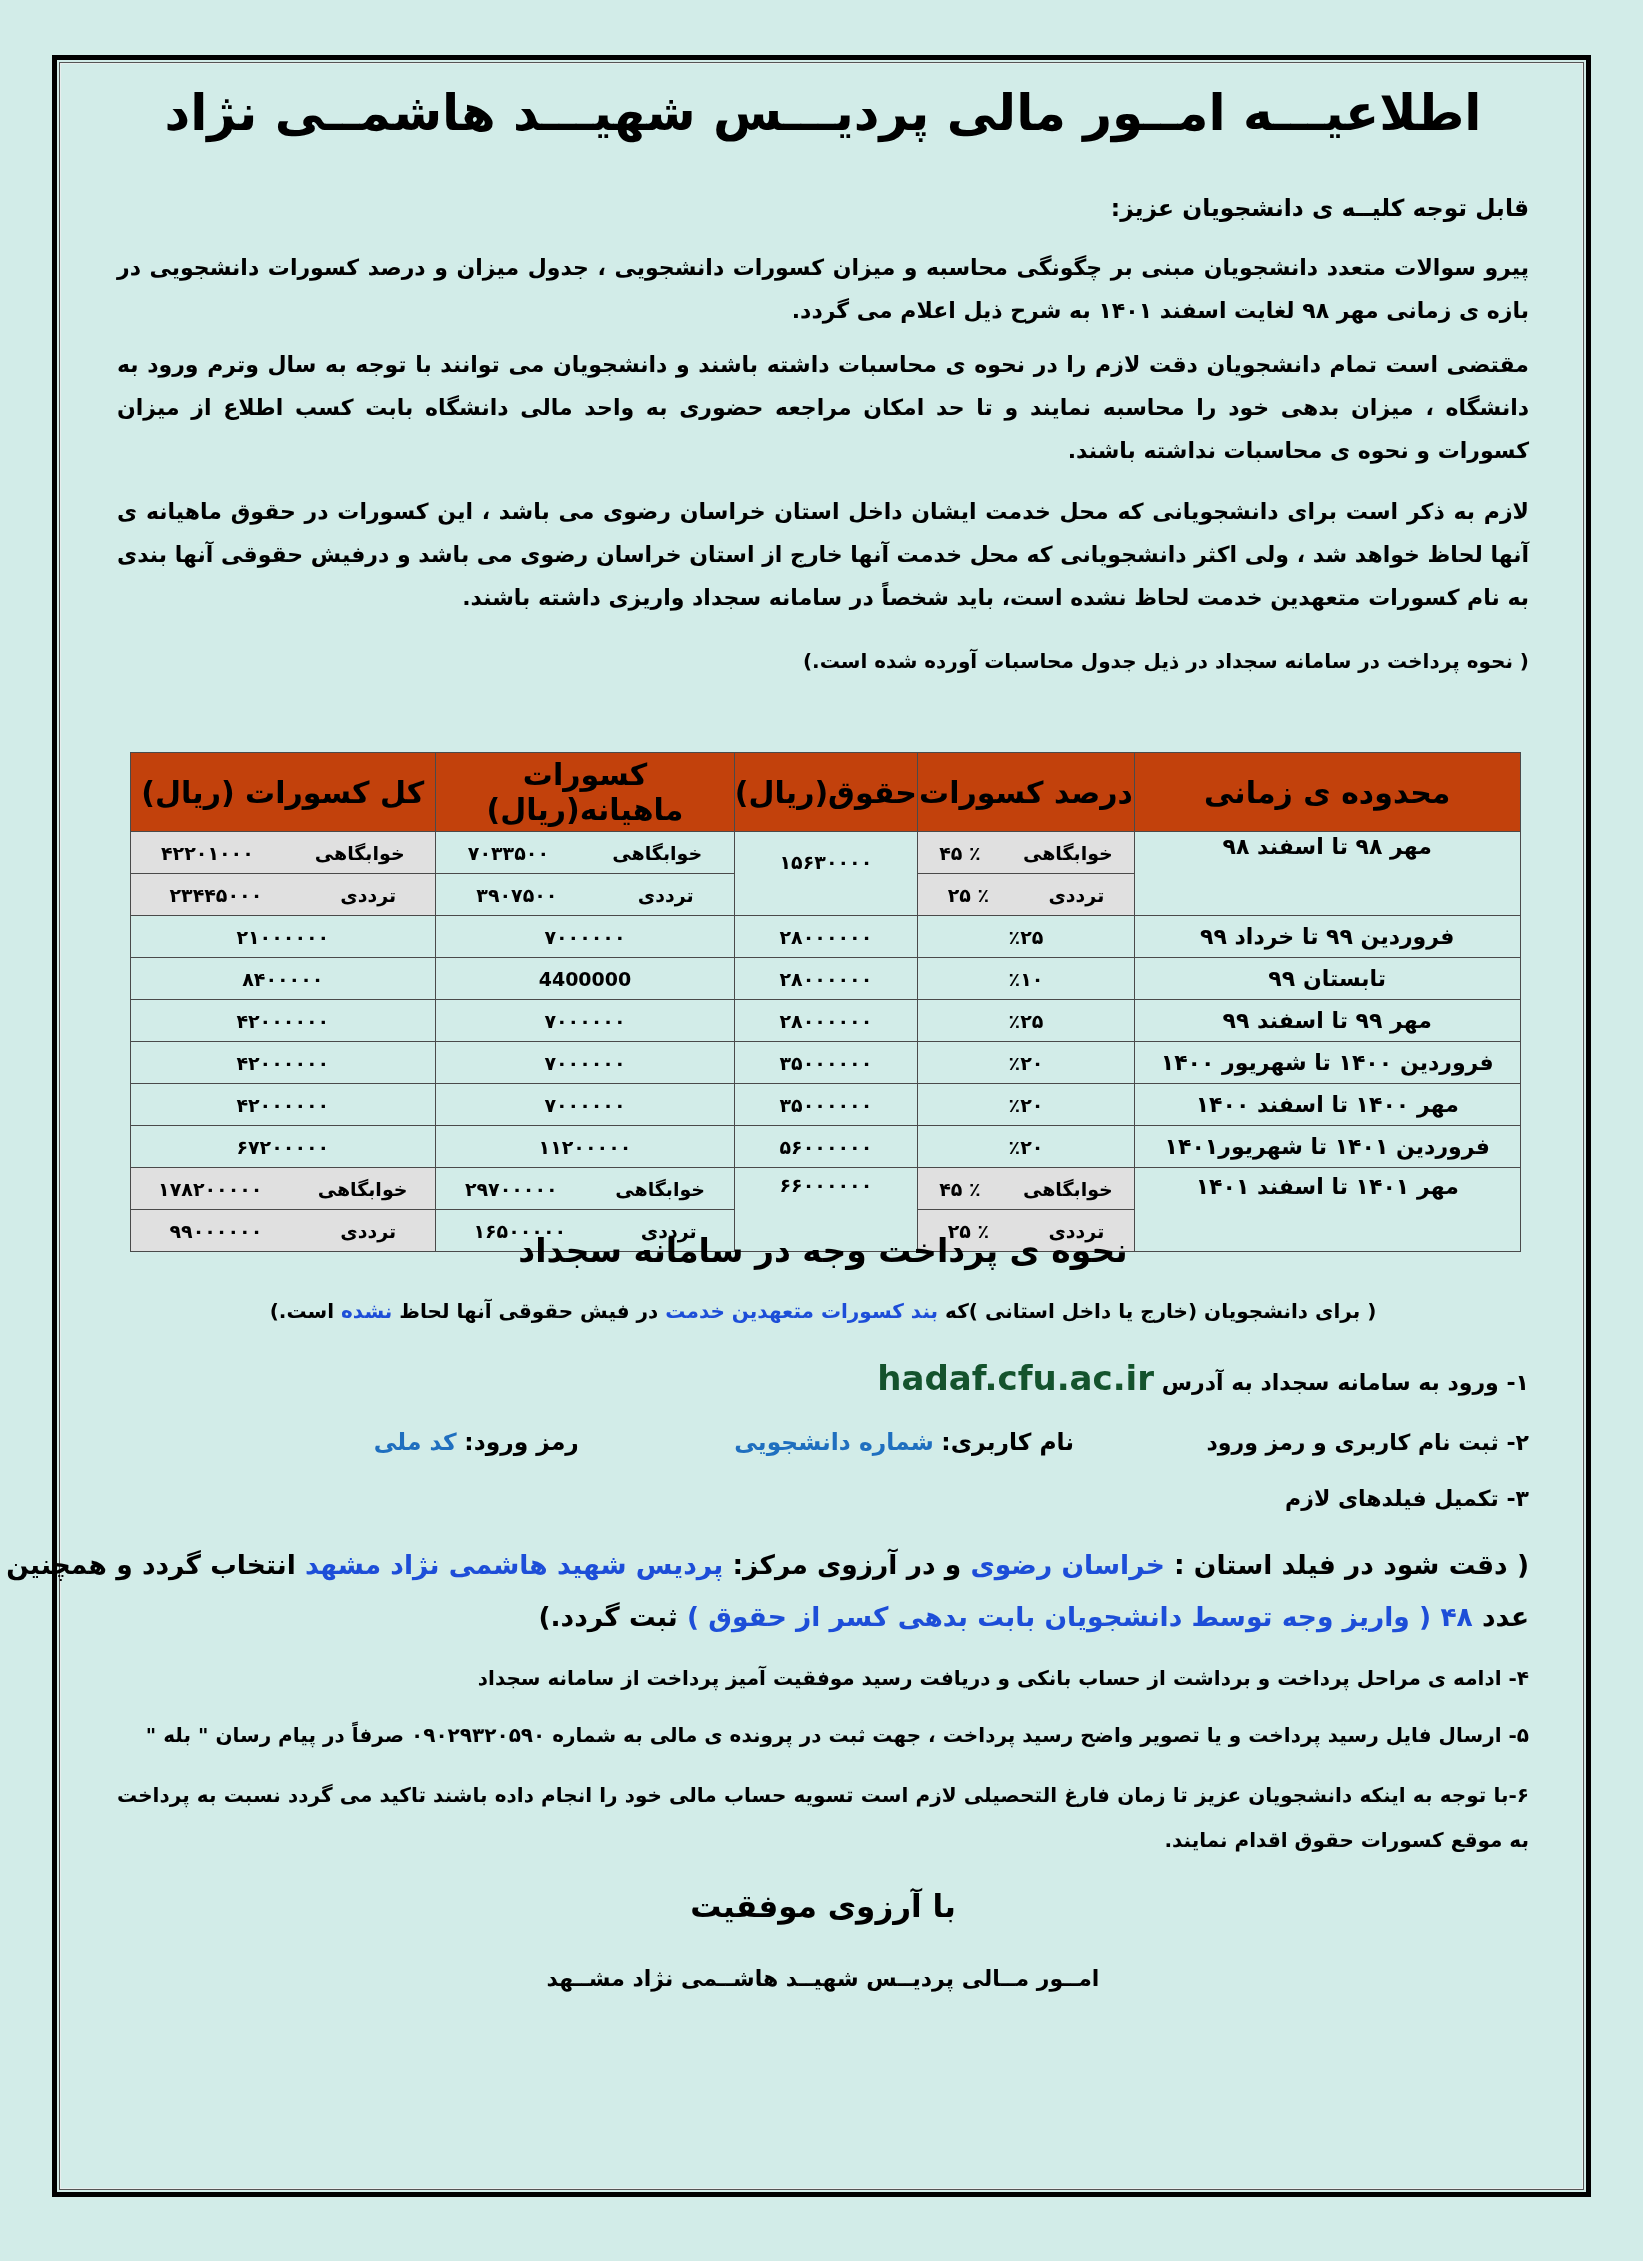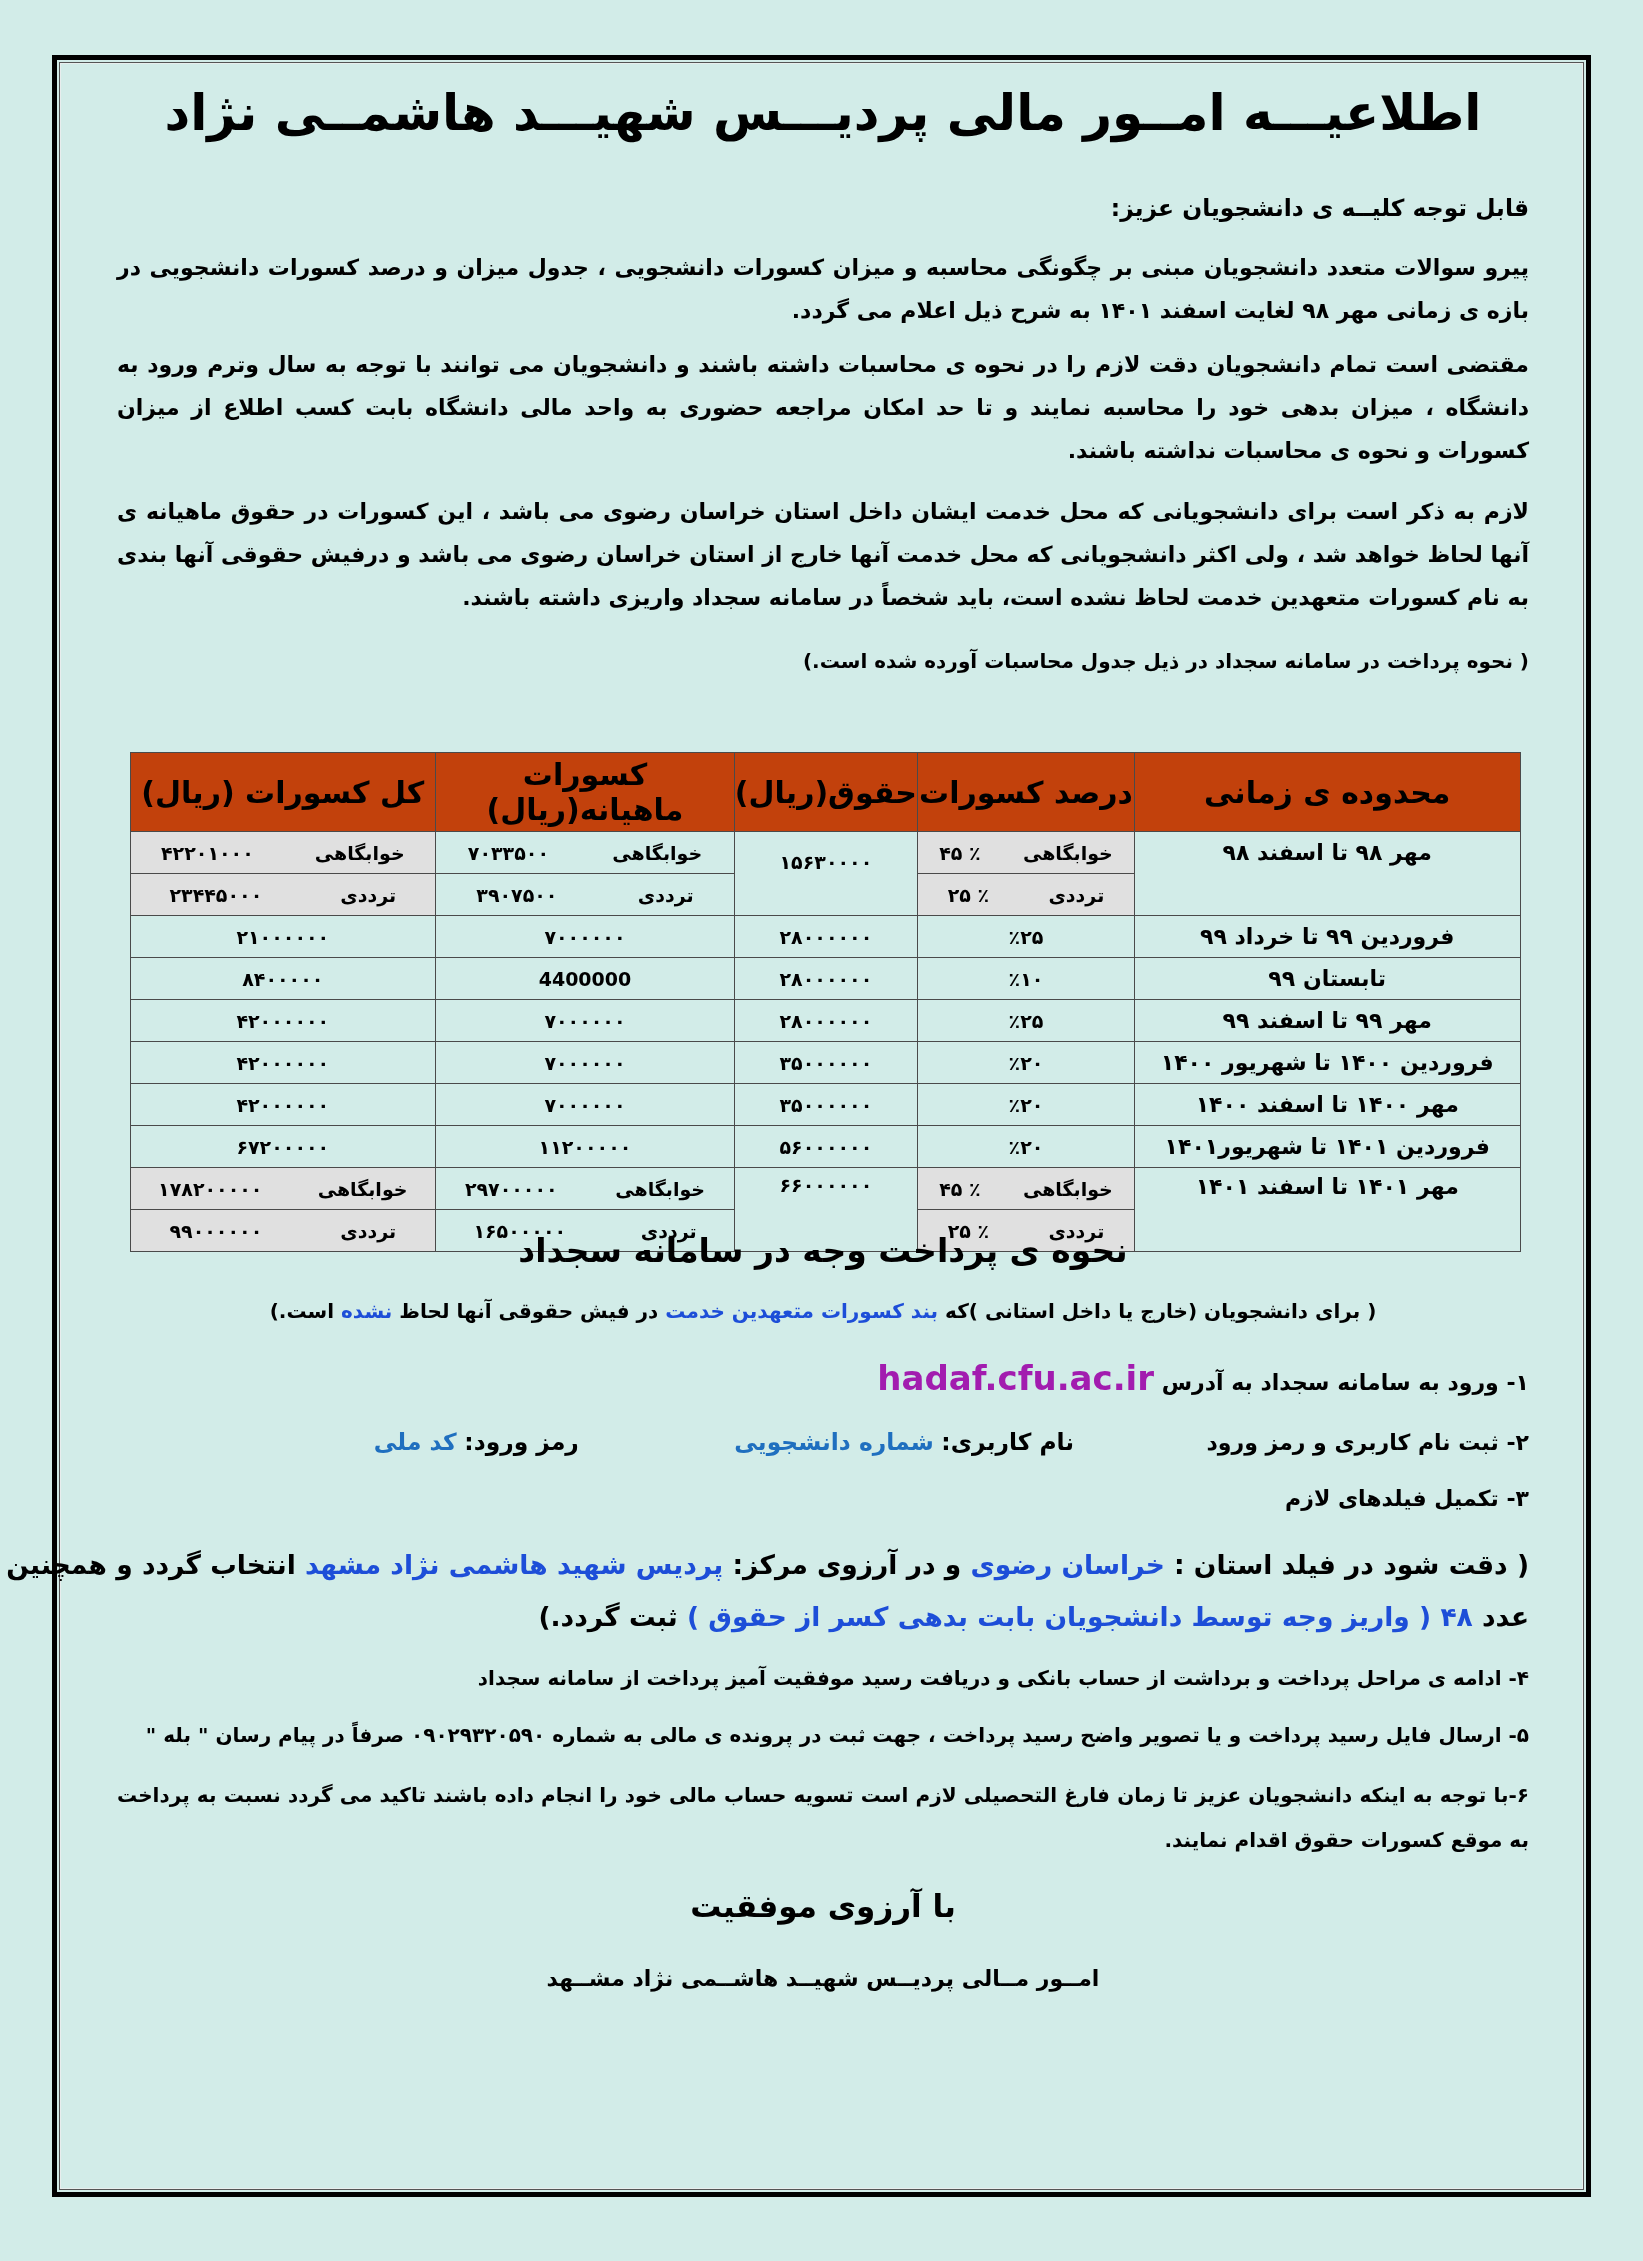--- a/index.html
+++ b/index.html
@@ -29,21 +29,21 @@
   table.fees th, table.fees td { border:1.6px solid #4a4a4a; text-align:center; padding:0; }
   table.fees th { background:#c2410c; height:78px; font-size:30px; }
   table.fees td { height:41px; background:#d2ece8; }
   table.fees td.sub { background:#e0e0e0; height:41px; }
   table.fees td.range { font-size:22px; }
   .subcell { display:flex; justify-content:space-around; align-items:center; }
   .red { color:#1d4ed8; }
   .blue { color:#1f6fbf; }
   .center { position:absolute; left:0; width:100%; text-align:center; font-weight:bold; }
   .line { position:absolute; right:0; width:100%; font-size:22px; font-weight:bold; white-space:nowrap; }
-  .url { font-family:"DejaVu Sans", sans-serif; font-size:34px; font-weight:bold; color:#a21caf; direction:ltr; unicode-bidi:embed; }
+  .url { font-family:"DejaVu Sans", sans-serif; font-size:34px; font-weight:bold; color:#14532d; direction:ltr; unicode-bidi:embed; }
 </style>
 </head>
 <body>
 
 <div class="frame"></div>
 
 <div class="content">
   <div class="title">اطلاعیـــه  امــور مالی پردیـــس شهیـــد هاشمــی نژاد</div>
 
   <div class="p heading-small" style="top:187px;">قابل  توجه  کلیــه ی دانشجویان عزیز:</div>
@@ -58,21 +58,21 @@
       <tr>
         <th style="width:390px;">محدوده ی زمانی</th>
         <th style="width:218px;">درصد کسورات</th>
         <th style="width:176px;">حقوق(ریال)</th>
         <th style="width:300px;">کسورات ماهیانه(ریال)</th>
         <th style="width:307px;">کل کسورات (ریال)</th>
       </tr>
     </thead>
     <tbody id="table-body">
         <tr>
-          <td rowspan="2" class="range" style="vertical-align:top;padding-top:8px;">مهر ۹۸ تا اسفند ۹۸</td>
+          <td rowspan="2" class="range" style="vertical-align:top;padding-top:2px;">مهر ۹۸ تا اسفند ۹۸</td>
           <td class="sub">
             <div class="subcell">
               <span>خوابگاهی</span>
               <span>٪  ۴۵</span>
             </div>
           </td>
           <td rowspan="2" style="vertical-align:top;padding-top:19px;">۱۵۶۳۰۰۰۰</td>
           <td>
             <div class="subcell">
               <span>خوابگاهی</span>

